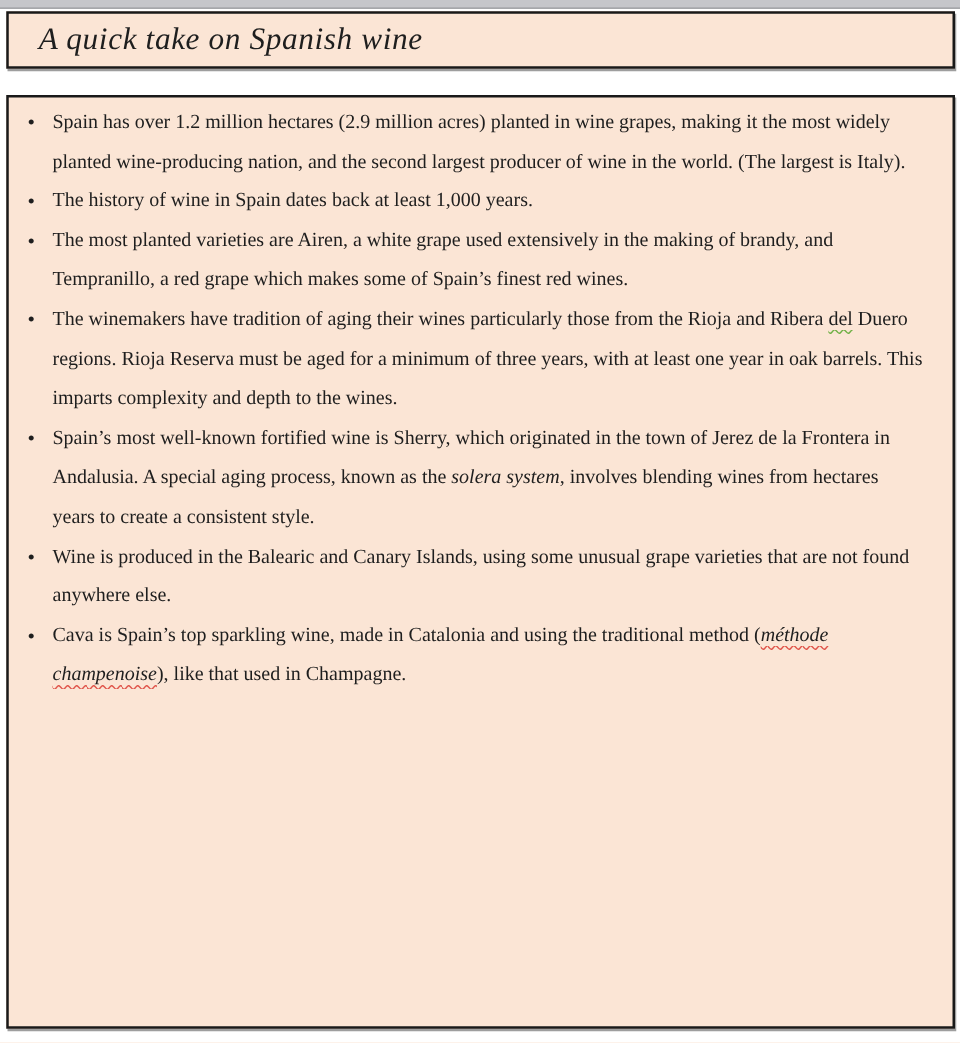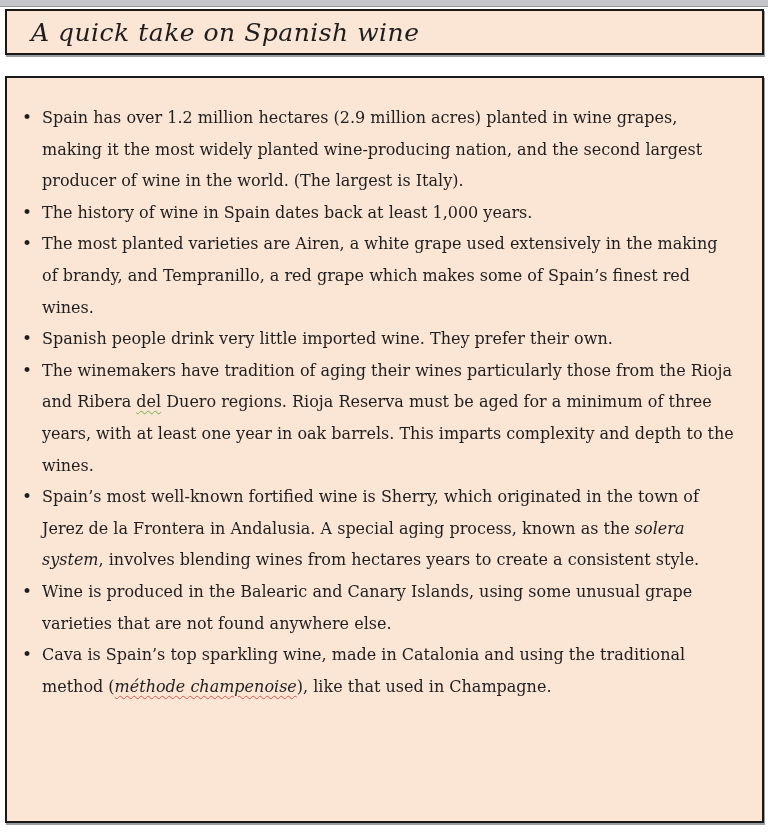--- a/index.html
+++ b/index.html
@@ -22,39 +22,40 @@
   .top-strip{
     position:absolute;top:0;left:0;width:768px;height:7px;
     background:var(--strip);
     border-bottom:1px solid var(--strip-edge);
   }
   .doc-box{
     position:absolute;left:5px;width:759px;
     background:var(--box-bg);
     border:2px solid var(--border);
     box-shadow:1px 2px 0 rgba(40,40,40,0.45);
+    font-family:Liberation Serif, serif;
   }
   .title-box{
     top:9px;height:46px;
     display:flex;align-items:center;
     padding-left:24px;
   }
   .title-text{
     font-style:italic;
     font-size:25px;
     color:var(--text);
     letter-spacing:0.5px;
   }
   .body-box{
     top:76px;height:747px;
     overflow:hidden;
   }
   ul.bullet-list{
     list-style:none;
-    padding:24px 24px 0 15px;
+    padding:4px 24px 0 15px;
   }
   ul.bullet-list li{
     position:relative;
     padding-left:20px;
     font-size:16px;
     line-height:31.6px;
     color:var(--text);
   }
   ul.bullet-list li::before{
     content:"\2022";
@@ -87,19 +88,18 @@
 
 <div class="doc-box title-box">
   <span class="title-text">A quick take on Spanish wine</span>
 </div>
 
 <div class="doc-box body-box">
   <ul class="bullet-list">
       <li><span>Spain has over 1.2 million hectares (2.9 million acres) planted in wine grapes, making it the most widely planted wine-producing nation, and the second largest producer of wine in the world. (The largest is Italy).</span></li>
       <li><span>The history of wine in Spain dates back at least 1,000 years.</span></li>
       <li><span>The most planted varieties are Airen, a white grape used extensively in the making of brandy, and Tempranillo, a red grape which makes some of Spain’s finest red wines.</span></li>
-      <li><span>Spanish people drink very little imported wine. They prefer their own.</span></li>
       <li><span>The winemakers have tradition of aging their wines particularly those from the Rioja and Ribera </span><span class="grammar-flag">del</span><span> Duero regions. Rioja Reserva must be aged for a minimum of three years, with at least one year in oak barrels. This imparts complexity and depth to the wines.</span></li>
       <li><span>Spain’s most well-known fortified wine is Sherry, which originated in the town of Jerez de la Frontera in Andalusia. A special aging process, known as the </span><span class="italic">solera system</span><span>, involves blending wines from hectares years to create a consistent style.</span></li>
       <li><span>Wine is produced in the Balearic and Canary Islands, using some unusual grape varieties that are not found anywhere else.</span></li>
       <li><span>Cava is Spain’s top sparkling wine, made in Catalonia and using the traditional method (</span><span class="italic-misspelled">méthode champenoise</span><span>), like that used in Champagne.</span></li>
     </ul>
 </div>
 
 </body></html>

